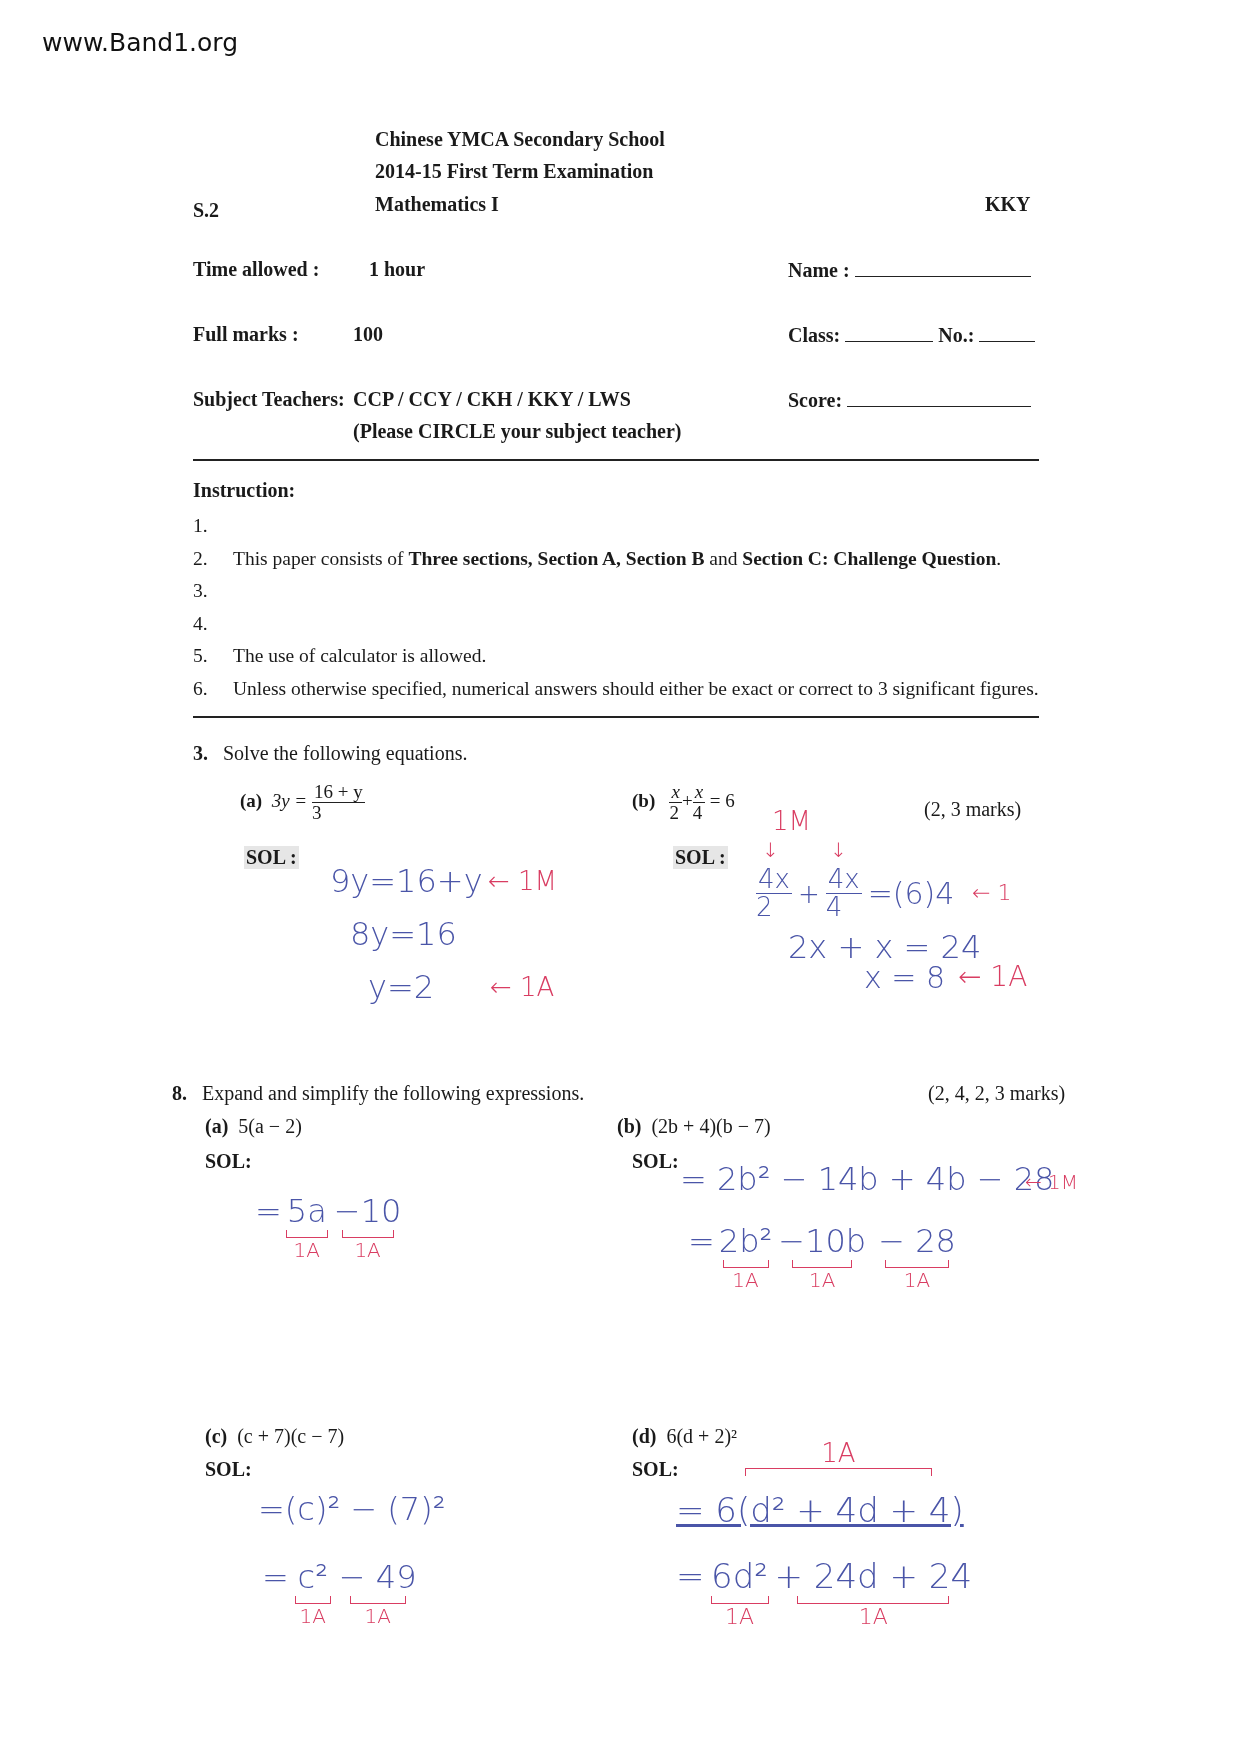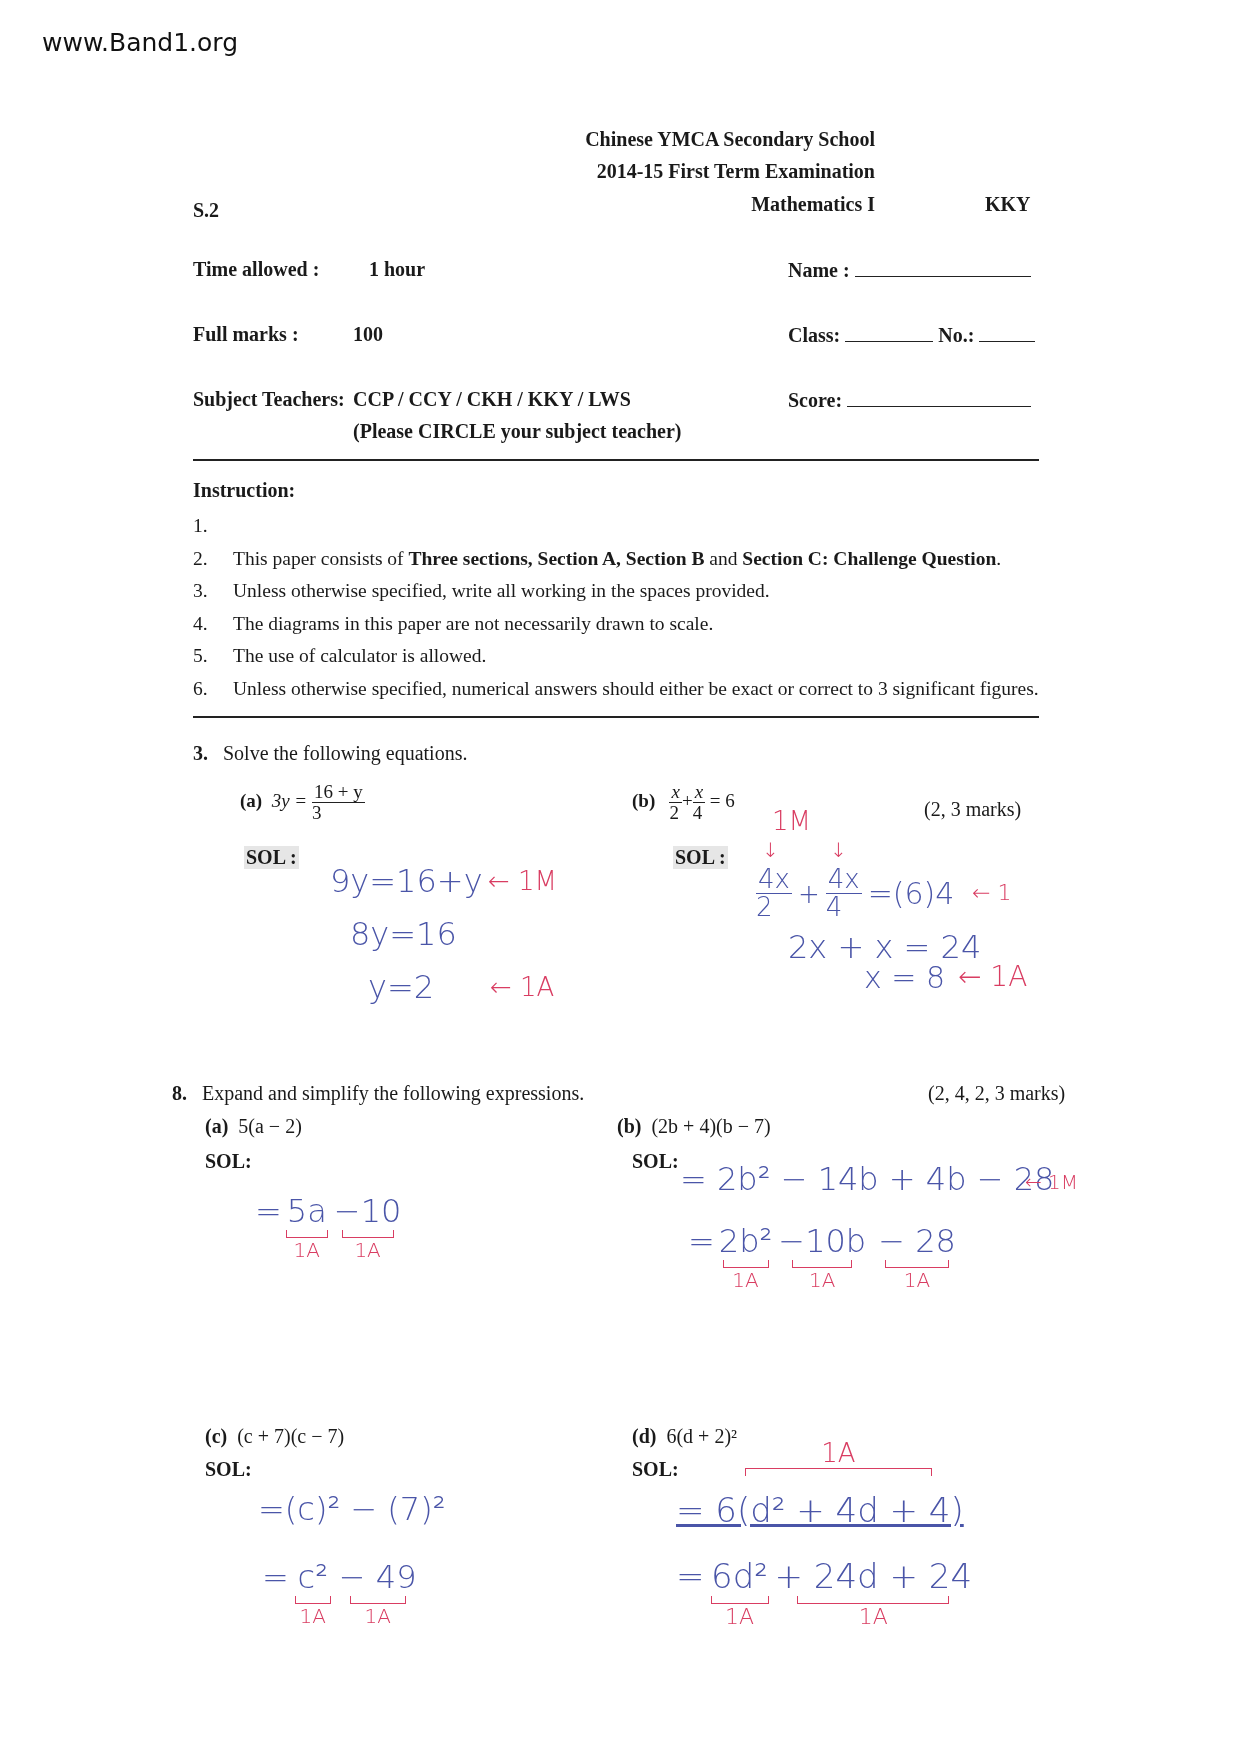--- a/index.html
+++ b/index.html
@@ -2,21 +2,21 @@
 <html><head>
 <meta charset="utf-8">
 <style>
   html, body { margin: 0; padding: 0; background: #ffffff; }
   body { width: 1240px; height: 1754px; position: relative; overflow: hidden;
          font-family: "Liberation Serif", serif; color: #1a1a1a; }
   .abs { position: absolute; }
   .watermark { left: 42px; top: 28px; font-family: "DejaVu Sans", sans-serif; font-size: 25px; color: #111; }
   .b { font-weight: bold; }
   .ser { font-family: "Liberation Serif", serif; font-size: 20px; }
-  .center { text-align: right; width: 500px; }
+  .center { text-align: left; width: 500px; }
   .blank { display: inline-block; border-bottom: 1.5px solid #222; height: 18px; vertical-align: baseline; }
   .rule { height: 2px; background: #222; }
   .hw { font-family: "DejaVu Sans", sans-serif; color: #4a55a8; font-weight: 300; }
   .mk { font-family: "DejaVu Sans", sans-serif; color: #d93d62; font-weight: 300; }
   .sol { font-family: "Liberation Serif", serif; font-weight: bold; font-size: 20px; }
   .sol.shade { background: #e6e6e6; padding: 0 2px; }
   .frac { display: inline-flex; flex-direction: column; align-items: flex-start; vertical-align: middle; line-height: 1.05; }
   .frac .num { border-bottom: 1px solid #222; padding: 0 2px; }
   .brk { border: 1.5px solid #d93d62; border-top: none; height: 7px; }
   .brk-top { border: 1.5px solid #d93d62; border-bottom: none; height: 7px; }
@@ -63,25 +63,23 @@
 <div class="abs ser" style="left:193px; top:510px; width:880px; line-height:32.5px; font-size:19.5px;">
   <div class="instr-row">
       <span class="instr-num">1.</span>
     </div>
   <div class="instr-row">
       <span class="instr-num">2.</span>
       <span><span>This paper consists of </span><b>Three sections, Section A, Section B</b><span> and </span><b>Section C: Challenge Question</b><span>.</span></span>
     </div>
   <div class="instr-row">
       <span class="instr-num">3.</span>
-      <span>Unless otherwise specified, write all working in the spaces provided.</span>
     </div>
   <div class="instr-row">
       <span class="instr-num">4.</span>
-      <span>The diagrams in this paper are not necessarily drawn to scale.</span>
     </div>
   <div class="instr-row">
       <span class="instr-num">5.</span>
       <span>The use of calculator is allowed.</span>
     </div>
   <div class="instr-row">
       <span class="instr-num">6.</span>
       <span>Unless otherwise specified, numerical answers should either be exact or correct to 3 significant figures.</span>
     </div>
 </div>

